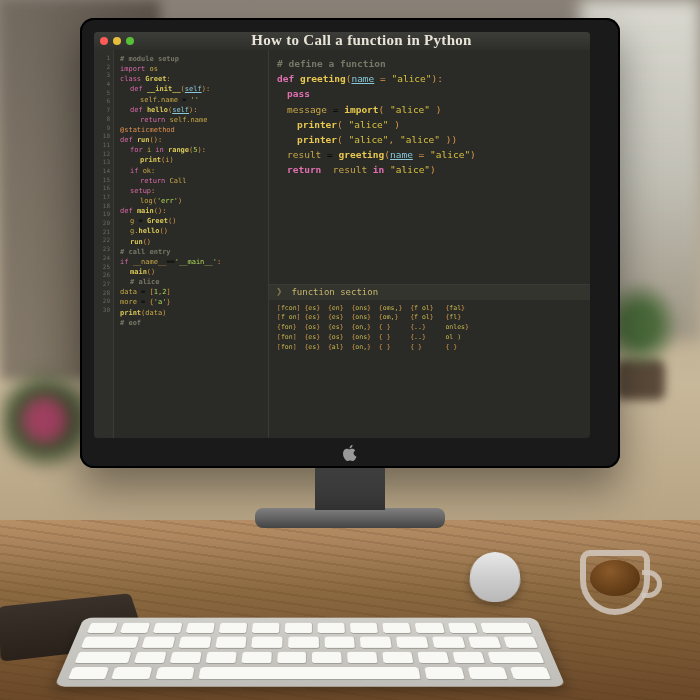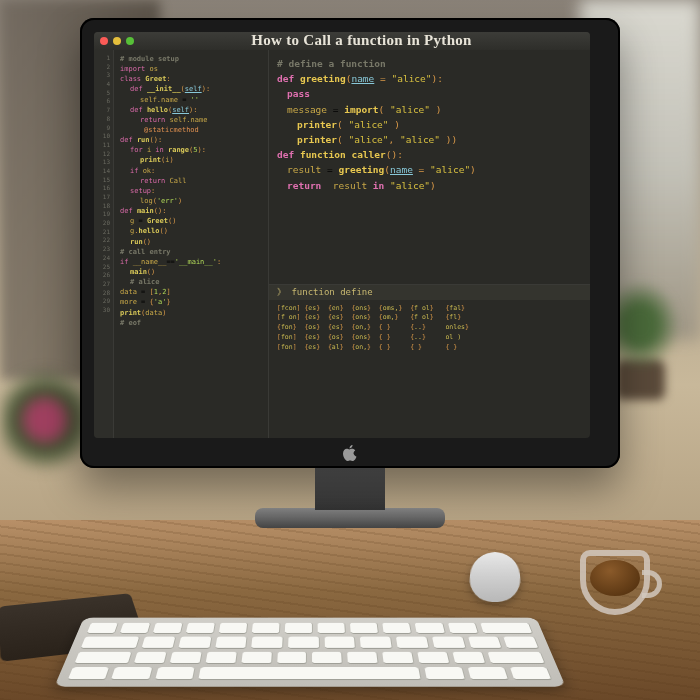--- a/index.html
+++ b/index.html
@@ -158,21 +158,21 @@
     font-size: 9px; padding: 1px 8px;
   }
   .bottom-pane {
     flex: 1; padding: 4px 8px; overflow: hidden;
     font-size: 6.5px; line-height: 1.5;
   }
   .codeline { white-space: pre; filter: blur(0.3px); }
   .i1 { padding-left: 10px; } .i2 { padding-left: 20px; }
   .kw { color: #d86aa8; } .fn { color: #d8c858; font-weight: bold; } .st { color: #b0d858; }
   .cm { color: #787868; font-weight: bold; } .va { color: #c8a848; } .op { color: #d89848; }
-  .pa { color: #88c8d8; text-decoration: underline; } .de { color: #e09050; margin-left: 24px; }
+  .pa { color: #88c8d8; text-decoration: underline; } .de { color: #e09050; }
 
   .right-pane .codeline { font-size: 9.5px; line-height: 1.6; filter: blur(0.2px); }
   .right-pane .st { color: #d8c040; }
   .right-pane .kw { color: #e070b0; font-weight: 600; }
   .right-pane .fn { color: #e8c850; }
 
   .out-row { color: #c8b850; white-space: pre; }
   .out-row .br { color: #d89848; }
 </style>
 </head>
@@ -336,25 +336,24 @@
             </div>
           <div class="right-col">
             <div class="right-pane" id="right-pane">
                 <div class="codeline "><span class="cm"># define a function</span></div>
                 <div class="codeline "><span class="kw">def</span><span> </span><span class="fn">greeting</span><span class="op">(</span><span class="pa">name</span><span class="op"> = </span><span class="st">"alice"</span><span class="op">):</span></div>
                 <div class="codeline i1"><span class="kw">pass</span></div>
                 <div class="codeline i1"><span class="va">message</span><span> = </span><span class="fn">import</span><span class="op">( </span><span class="st">"alice"</span><span class="op"> )</span></div>
                 <div class="codeline i2"><span class="fn">printer</span><span class="op">( </span><span class="st">"alice"</span><span class="op"> )</span></div>
                 <div class="codeline i2"><span class="fn">printer</span><span class="op">( </span><span class="st">"alice"</span><span class="op">, </span><span class="st">"alice"</span><span class="op"> ))</span></div>
                 <div class="codeline "><span></span></div>
-                <div class="codeline "><span class="kw">def</span><span> </span><span class="fn">function</span><span> </span><span class="fn">caller</span><span class="op">():</span></div>
                 <div class="codeline i1"><span class="va">result</span><span> = </span><span class="fn">greeting</span><span class="op">(</span><span class="pa">name</span><span class="op"> = </span><span class="st">"alice"</span><span class="op">)</span></div>
                 <div class="codeline i1"><span class="kw">return</span><span>  </span><span class="va">result</span><span> </span><span class="kw">in</span><span> </span><span class="st">"alice"</span><span class="op">)</span></div>
               </div>
-            <div class="bottom-hdr">》 function  define</div>
+            <div class="bottom-hdr">》 function  section</div>
             <div class="bottom-pane" id="bottom-pane">
                 <div class="out-row"><span class="br">[</span>fcon<span class="br">]</span> <span class="br">{</span>es<span class="br">}</span>  <span class="br">{</span>en<span class="br">}</span>  <span class="br">{</span>ons<span class="br">}</span>  <span class="br">{</span>oms,<span class="br">}</span>  <span class="br">{</span>f ol<span class="br">}</span>   <span class="br">{</span>fal<span class="br">}</span></div>
                 <div class="out-row"><span class="br">[</span>f on<span class="br">]</span> <span class="br">{</span>es<span class="br">}</span>  <span class="br">{</span>es<span class="br">}</span>  <span class="br">{</span>ons<span class="br">}</span>  <span class="br">{</span>om,<span class="br">}</span>   <span class="br">{</span>f ol<span class="br">}</span>   <span class="br">{</span>fl<span class="br">}</span></div>
                 <div class="out-row"><span class="br">{</span>fon<span class="br">}</span>  <span class="br">{</span>os<span class="br">}</span>  <span class="br">{</span>es<span class="br">}</span>  <span class="br">{</span>on,<span class="br">}</span>  <span class="br">{</span> <span class="br">}</span>     <span class="br">{</span>..<span class="br">}</span>     onles<span class="br">}</span></div>
                 <div class="out-row"><span class="br">[</span>fon<span class="br">]</span>  <span class="br">{</span>es<span class="br">}</span>  <span class="br">{</span>os<span class="br">}</span>  <span class="br">{</span>ons<span class="br">}</span>  <span class="br">{</span> <span class="br">}</span>     <span class="br">{</span>..<span class="br">}</span>     ol )</div>
                 <div class="out-row"><span class="br">[</span>fon<span class="br">]</span>  <span class="br">{</span>es<span class="br">}</span>  <span class="br">{</span>al<span class="br">}</span>  <span class="br">{</span>on,<span class="br">}</span>  <span class="br">{</span> <span class="br">}</span>     <span class="br">{</span> <span class="br">}</span>      <span class="br">{</span> <span class="br">}</span></div>
               </div>
           </div>
         </div>
 

